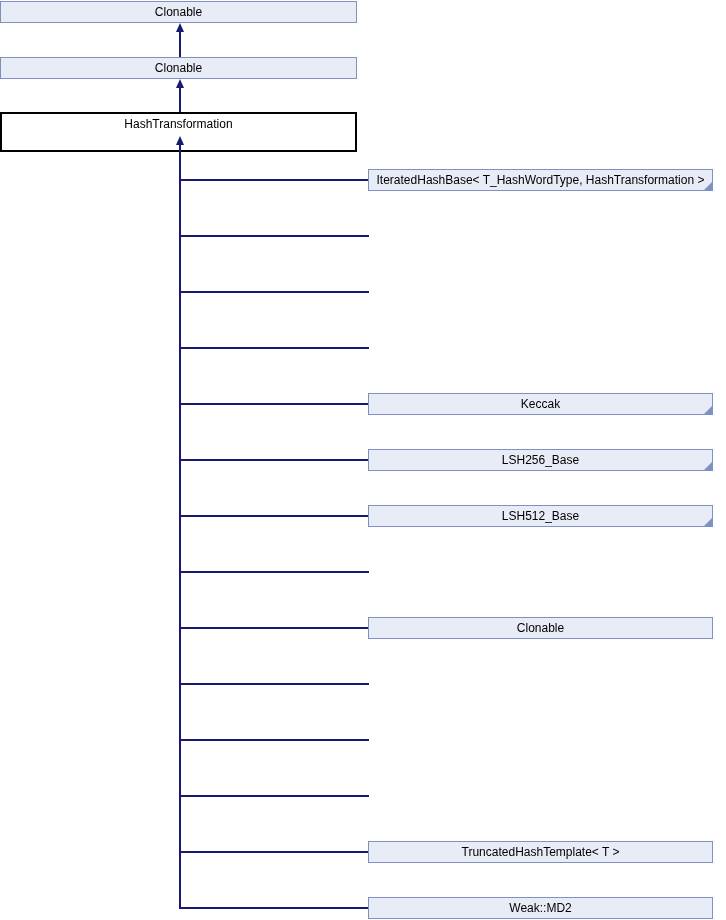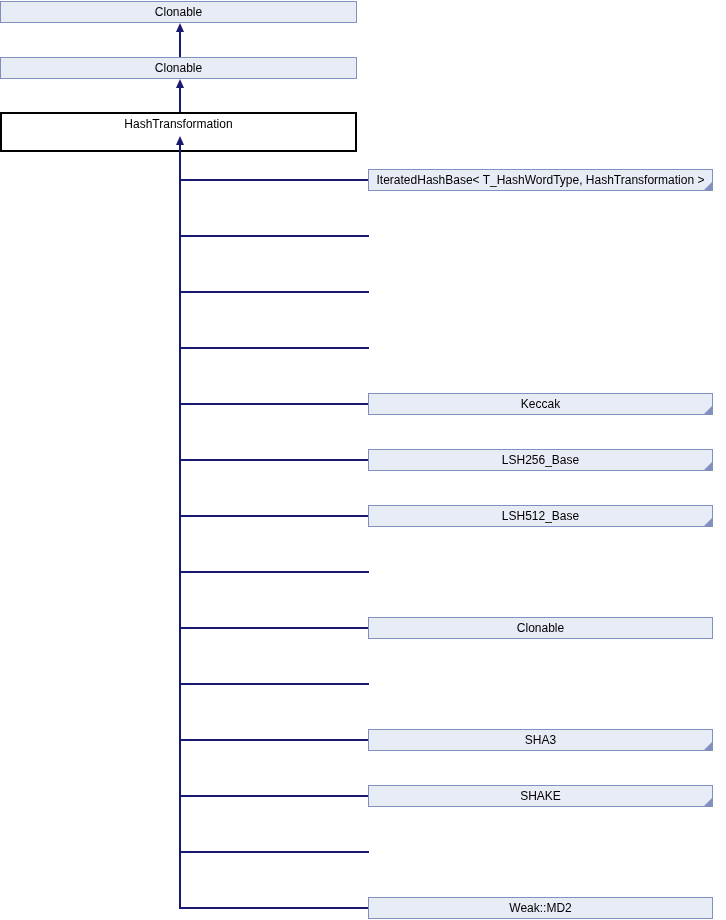--- a/index.html
+++ b/index.html
@@ -114,26 +114,22 @@
     <span class="fold"></span>
   </div>
   <div class="node derived" style="top:505px">
     <span>LSH512_Base</span>
     <span class="fold"></span>
   </div>
   <div class="node derived" style="top:617px">
     <span>Clonable</span>
     
   </div>
-  <div class="node derived" style="top:729px">
-    <span>SHA3</span>
-    <span class="fold"></span>
-  </div>
-  <div class="node derived" style="top:785px">
-    <span>SHAKE</span>
-    <span class="fold"></span>
+  <div class="node derived" style="top:841px">
+    <span>TruncatedHashTemplate&lt; T &gt;</span>
+    
   </div>
   <div class="node derived" style="top:897px">
     <span>Weak::MD2</span>
     
   </div>
 
 </div>
 
 </body></html>

